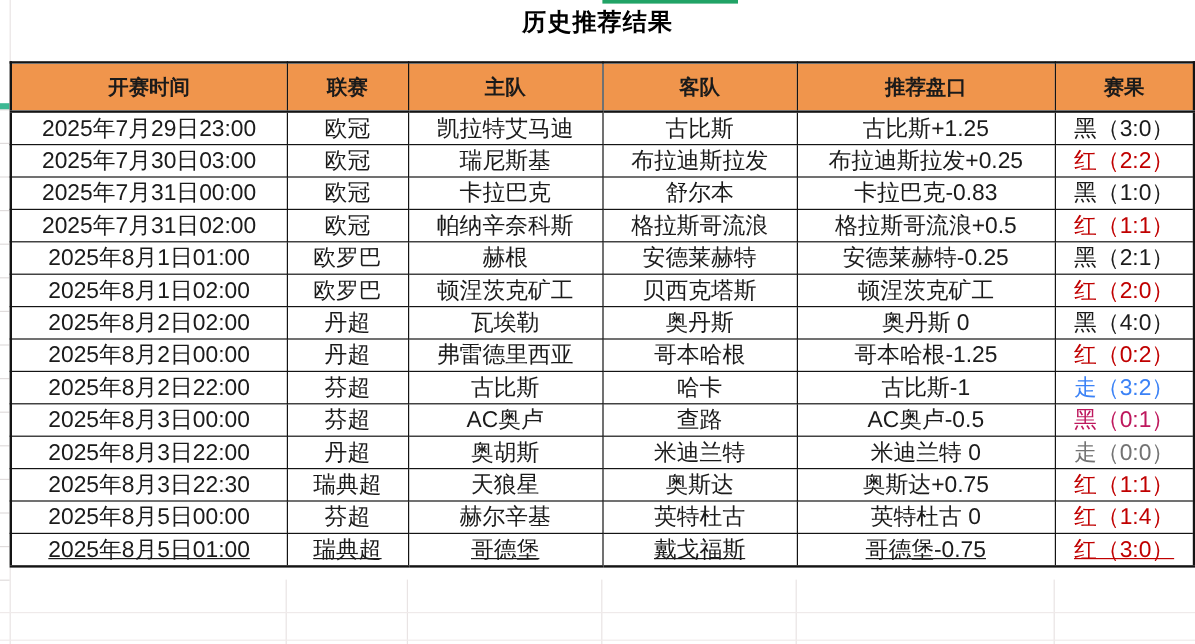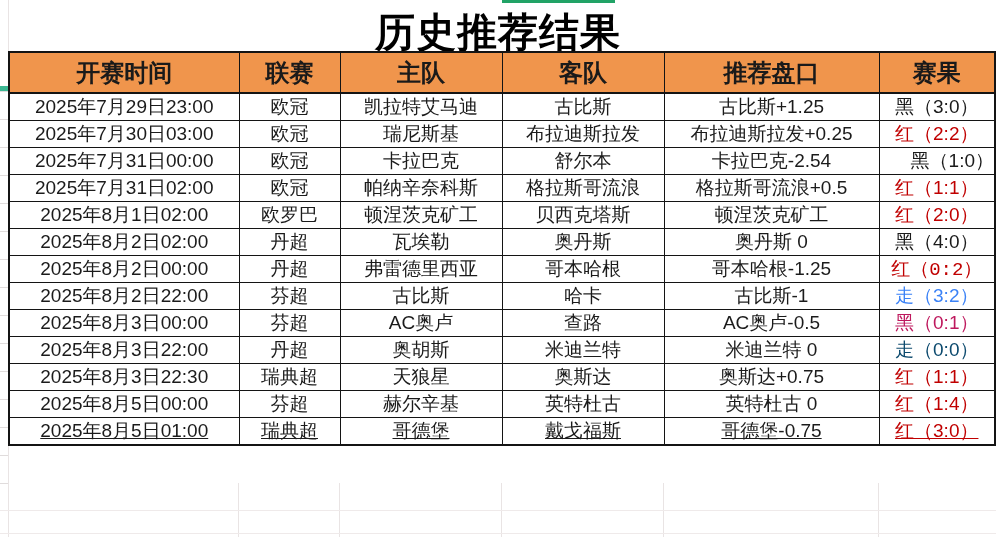--- a/index.html
+++ b/index.html
@@ -48,21 +48,21 @@
     width: 8px;
     height: 5px;
     background: #3db893;
   }
   .title {
     position: absolute;
     left: 0;
     top: 5px;
     width: 996px;
     text-align: center;
-    font-size: 40px;
+    font-size: 20px;
     font-weight: bold;
     color: #000000;
     letter-spacing: 1px;
   }
   table.results {
     position: absolute;
     left: 8px;
     top: 51px;
     width: 986px;
     border-collapse: collapse;
@@ -76,21 +76,21 @@
     vertical-align: middle;
     overflow: hidden;
     white-space: nowrap;
   }
   table.results {
     border: 2px solid #141414;
   }
   table.results thead th {
     height: 39px;
     background: #f0954c;
-    font-size: 24px;
+    font-size: 17px;
     font-weight: bold;
     color: #1a1a1a;
     border-bottom: 2px solid #141414;
   }
   table.results tbody td {
     height: 26px;
     font-size: 19px;
     color: #1b1b1b;
   }
   table.results tbody tr:last-child td {
@@ -168,30 +168,38 @@
           <td>瑞尼斯基</td>
           <td>布拉迪斯拉发</td>
           <td>布拉迪斯拉发+0.25</td>
           <td style="color: rgb(192, 0, 0);">红（2:2）</td>
         </tr>
         <tr>
           <td>2025年7月31日00:00</td>
           <td>欧冠</td>
           <td>卡拉巴克</td>
           <td>舒尔本</td>
-          <td>卡拉巴克-2.54</td>
-          <td style="color: rgb(27, 27, 27); text-align: right;">黑（1:0）</td>
+          <td>卡拉巴克-0.83</td>
+          <td style="color: rgb(27, 27, 27);">黑（1:0）</td>
         </tr>
         <tr>
           <td>2025年7月31日02:00</td>
           <td>欧冠</td>
           <td>帕纳辛奈科斯</td>
           <td>格拉斯哥流浪</td>
           <td>格拉斯哥流浪+0.5</td>
           <td style="color: rgb(192, 0, 0);">红（1:1）</td>
+        </tr>
+        <tr>
+          <td>2025年8月1日01:00</td>
+          <td>欧罗巴</td>
+          <td>赫根</td>
+          <td>安德莱赫特</td>
+          <td>安德莱赫特-0.25</td>
+          <td style="color: rgb(27, 27, 27);">黑（2:1）</td>
         </tr>
         <tr>
           <td>2025年8月1日02:00</td>
           <td>欧罗巴</td>
           <td>顿涅茨克矿工</td>
           <td>贝西克塔斯</td>
           <td>顿涅茨克矿工</td>
           <td style="color: rgb(192, 0, 0); margin-left: 12px;">红（2:0）</td>
         </tr>
         <tr>
@@ -201,21 +209,21 @@
           <td>奥丹斯</td>
           <td>奥丹斯 0</td>
           <td style="color: rgb(27, 27, 27);">黑（4:0）</td>
         </tr>
         <tr>
           <td>2025年8月2日00:00</td>
           <td>丹超</td>
           <td>弗雷德里西亚</td>
           <td>哥本哈根</td>
           <td>哥本哈根-1.25</td>
-          <td style="color: rgb(192, 0, 0); font-family: Liberation Mono, monospace;">红（0:2）</td>
+          <td style="color: rgb(192, 0, 0);">红（0:2）</td>
         </tr>
         <tr>
           <td>2025年8月2日22:00</td>
           <td>芬超</td>
           <td>古比斯</td>
           <td>哈卡</td>
           <td>古比斯-1</td>
           <td style="color: #3b82f6;">走（3:2）</td>
         </tr>
         <tr>
@@ -225,21 +233,21 @@
           <td>查路</td>
           <td>AC奥卢-0.5</td>
           <td style="color: #be185d;">黑（0:1）</td>
         </tr>
         <tr>
           <td>2025年8月3日22:00</td>
           <td>丹超</td>
           <td>奥胡斯</td>
           <td>米迪兰特</td>
           <td>米迪兰特 0</td>
-          <td style="color: #0c4a6e;">走（0:0）</td>
+          <td style="color: #737373;">走（0:0）</td>
         </tr>
         <tr>
           <td>2025年8月3日22:30</td>
           <td>瑞典超</td>
           <td>天狼星</td>
           <td>奥斯达</td>
           <td>奥斯达+0.75</td>
           <td style="color: rgb(192, 0, 0);">红（1:1）</td>
         </tr>
         <tr>

